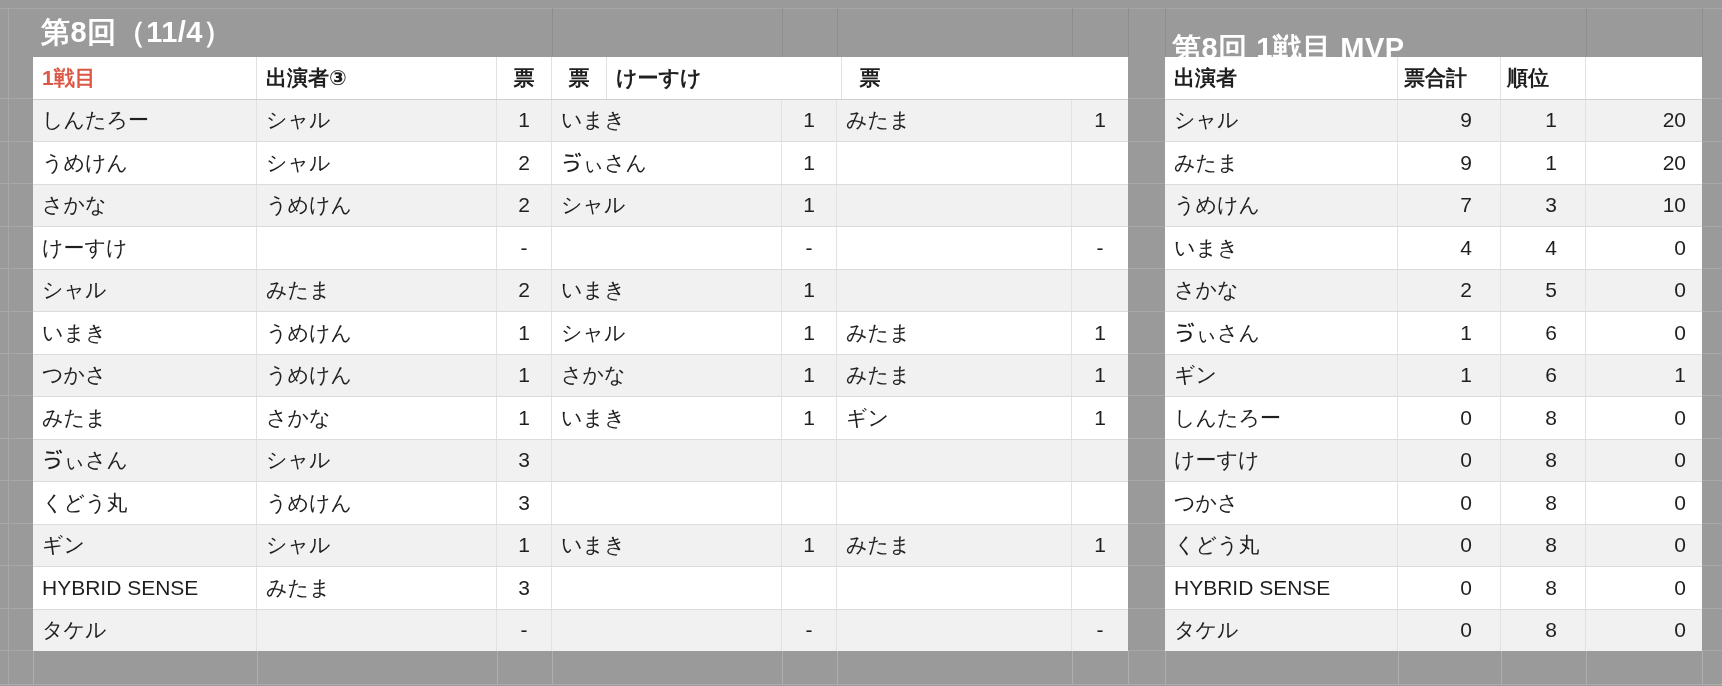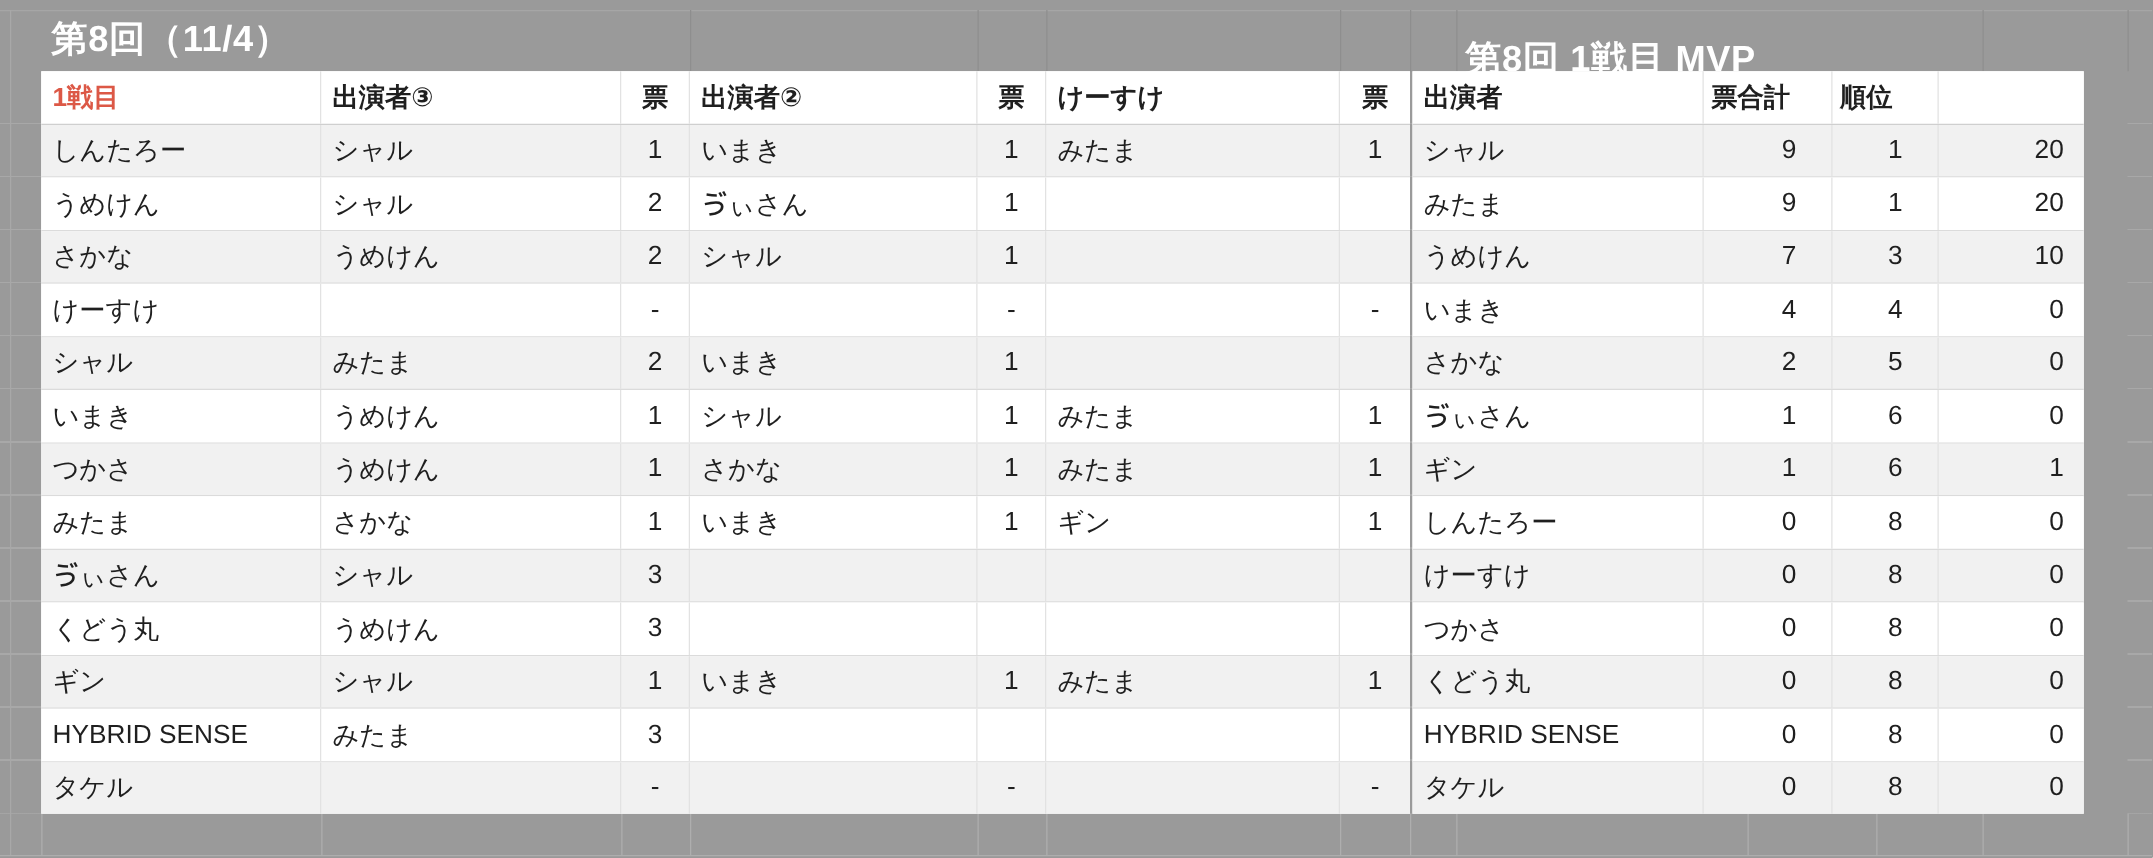--- a/index.html
+++ b/index.html
@@ -17,21 +17,21 @@
     letter-spacing:0.5px;
   }
   #title-left  { left:41px;text-align:center; }
   #title-right { left:1172px;margin-top:16px; }
   
   .tbl {
     position:absolute; top:57px; height:594px; background:#ffffff;
     display:flex; flex-direction:column;
   }
   #left-table  { left:33px;   width:1095px; }
-  #right-table { left:1130px; width:537px;  }
+  #right-table { left:1165px; width:537px;  }
   .trow { display:flex; flex:1; border-bottom:1px solid #dbdbdb; background:#ffffff; }
   .trow:last-child { border-bottom:none; }
   .trow.head { font-weight:bold; border-bottom-color:#cfcfcf; }
   .trow.odd  { background:#f1f1f1; }
   .cell {
     display:flex; align-items:center; overflow:hidden; white-space:nowrap;
     border-right:1px solid #e2e2e2; padding-left:9px;
   }
   
   #left-table .c0 { width:224px; }
@@ -102,21 +102,20 @@
   <div class="vbot" style="left:1702px"></div>
 
   <div class="sheet-title" id="title-left">第8回（11/4）</div>
   <div class="sheet-title" id="title-right">第8回 1戦目 MVP</div>
 
   <div class="tbl" id="left-table">
       <div class="trow head">
         <div class="cell c0">1戦目</div>
         <div class="cell c1">出演者③</div>
         <div class="cell c2">票</div>
-        <div class="cell c3">出演者②</div>
         <div class="cell c4">票</div>
         <div class="cell c5">けーすけ</div>
         <div class="cell c6">票</div>
       </div>
       <div class="trow odd">
         <div class="cell c0">しんたろー</div>
         <div class="cell c1">シャル</div>
         <div class="cell c2">1</div>
         <div class="cell c3">いまき</div>
         <div class="cell c4">1</div>

